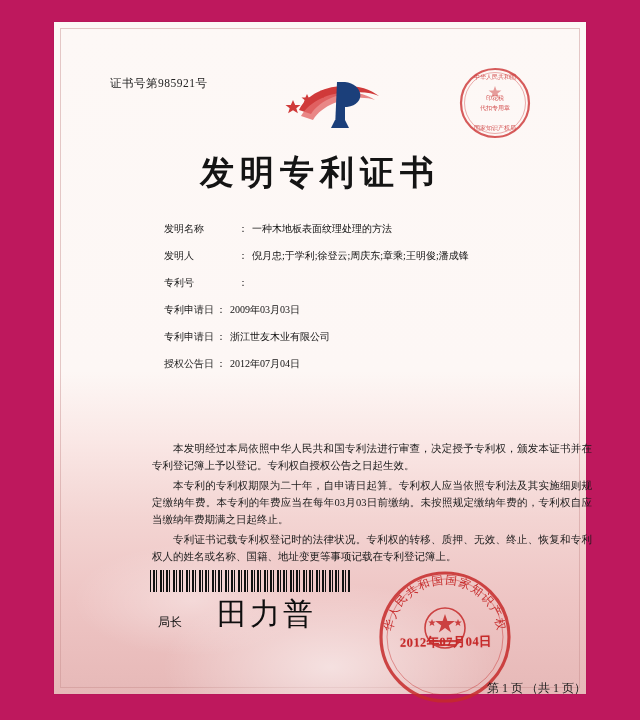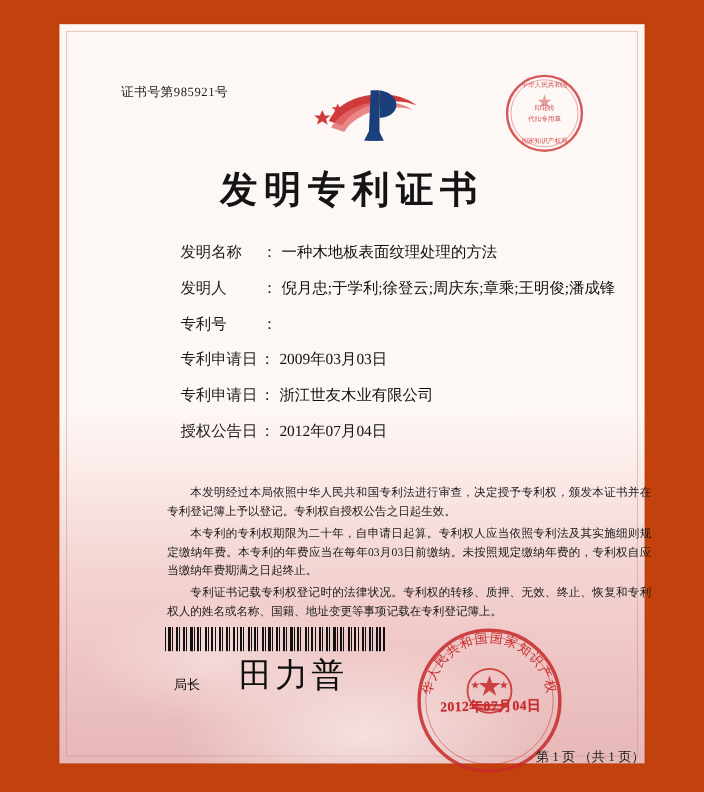--- a/index.html
+++ b/index.html
@@ -12,21 +12,21 @@
     height: 720px;
     font-family: "Liberation Serif", "DejaVu Serif", serif;
     color: #1a1a1a;
     overflow: hidden;
   }
 
   .page {
     position: relative;
     width: 640px;
     height: 720px;
-    background: #c2410c;
+    background: #be185d;
   }
 
   
   .sheet {
     position: absolute;
     left: 54px;
     top: 22px;
     width: 532px;
     height: 672px;
     background:
@@ -106,21 +106,21 @@
   .fields {
     position: absolute;
     left: 110px;
     top: 200px;
     width: 420px;
   }
   .field-row {
     display: flex;
     align-items: baseline;
     margin-bottom: 13.5px;
-    font-size: 14px;
+    font-size: 10px;
     line-height: 1.35;
   }
   .field-label {
     flex: 0 0 auto;
     color: #1b1b1b;
     white-space: nowrap;
   }
   .field-label.spread {
     display: inline-flex;
     justify-content: space-between;

